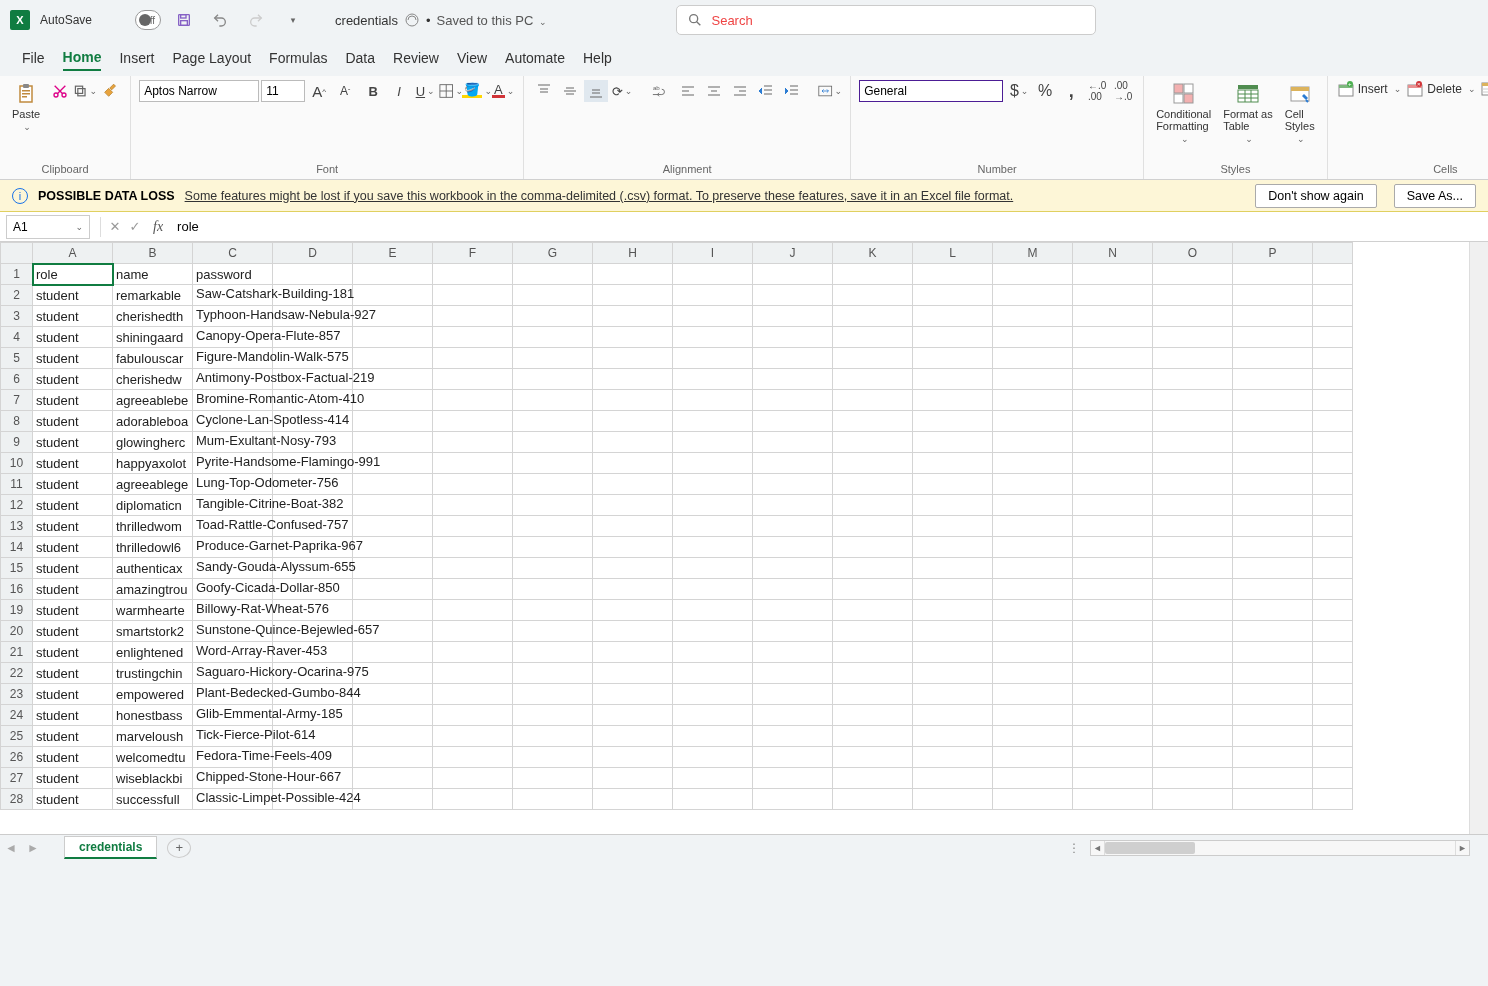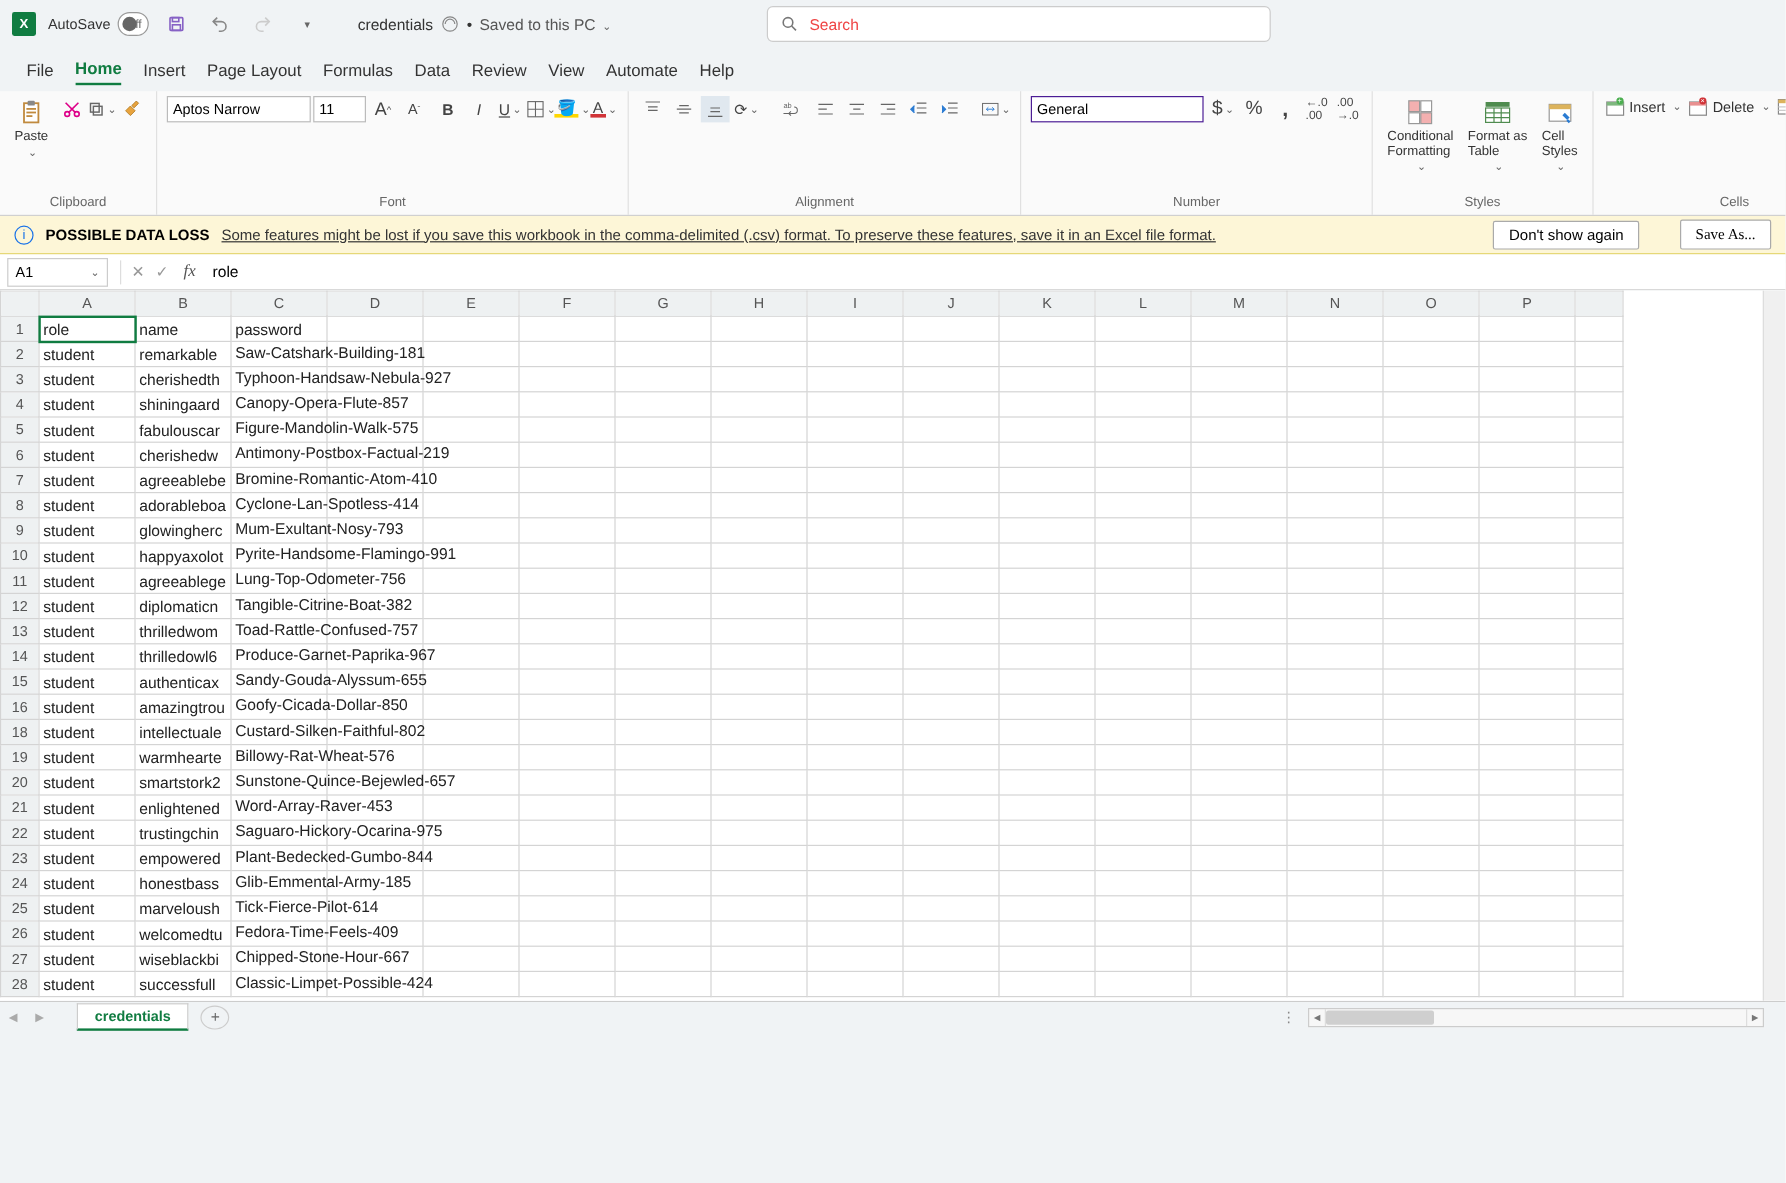--- a/index.html
+++ b/index.html
@@ -2,21 +2,21 @@
 <html><head>
 <meta charset="utf-8">
 <style>
 * { margin: 0; padding: 0; box-sizing: border-box; font-family: "Segoe UI", Arial, sans-serif; }
 body { background: #f0f3f5; overflow: hidden; width: 1488px; height: 986px; }
 
 
 .titlebar { display: flex; align-items: center; height: 40px; padding: 0 10px; gap: 10px; }
 .excel-icon { width: 20px; height: 20px; background: #107c41; color: #fff; font-size: 11px; display: flex; align-items: center; justify-content: center; font-weight: bold; border-radius: 2px; }
 .autosave { display: flex; align-items: center; gap: 6px; font-size: 12px; color: #333; }
-.toggle { width: 26px; height: 20px; border: 1px solid #999; border-radius: 10px; display: flex; align-items: center; padding: 0 3px; position: relative; background: #fff; }
+.toggle { width: 26px; height: 20px; border: 1px solid #999; border-radius: 10px; display: flex; align-items: center; padding: 0 3px; position: relative; background: #fff; margin-left: 37px; }
 .toggle-knob { width: 12px; height: 12px; border-radius: 50%; background: #666; }
 .toggle-label { font-size: 10px; color: #666; position: absolute; right: 5px; }
 .qat-btn { width: 26px; height: 26px; display: flex; align-items: center; justify-content: center; color: #666; cursor: pointer; border-radius: 3px; }
 .save-ico { color: #8661c5; font-size: 16px; }
 .doc-title { font-size: 13px; color: #333; margin-left: 20px; display: flex; align-items: center; gap: 6px; }
 .saved-status { font-size: 13px; color: #555; }
 .searchbox { margin-left: 120px; flex: 0 0 420px; height: 30px; border: 1px solid #ccc; border-radius: 5px; background: #fff; display: flex; align-items: center; padding: 0 10px; gap: 8px; color: #ef4444; font-size: 13px; }
 
 
 .ribbon-tabs { display: flex; align-items: center; height: 36px; padding: 0 22px; gap: 18px; font-size: 14px; }
@@ -39,21 +39,21 @@
 .underline-red { border-bottom: 3px solid #d13438; display: inline-block; line-height: 10px; padding: 0 2px; }
 .underline-yellow { border-bottom: 3px solid #ffd700; display: inline-block; line-height: 10px; padding: 0 2px; }
 .cellrow { display: flex; align-items: center; gap: 4px; font-size: 12px; color: #333; cursor: pointer; padding: 1px 2px; white-space: nowrap;}
 
 
 .warnbar { background: #fdf6d7; border-bottom: 1px solid #e0d060; height: 32px; display: flex; align-items: center; padding: 0 12px; gap: 10px; font-size: 12.5px; }
 .warnbar .info-ico { color: #1a73e8; font-size: 14px; border: 1.5px solid #1a73e8; border-radius: 50%; width: 16px; height: 16px; display: flex; align-items: center; justify-content: center; font-size: 11px; }
 .warnbar .bold { font-weight: 600; }
 .warnbar a { color: #333; text-decoration: underline; }
 .warnbtn { margin-left: auto; border: 1px solid #aaa; background: #fff; padding: 4px 12px; font-size: 12.5px; cursor: pointer; border-radius: 2px; }
-.warnbtn + .warnbtn { margin-left: 24px; font-family: Liberation Serif, serif; }
+.warnbtn + .warnbtn { margin-left: 7px; }
 
 
 .fbar { display: flex; align-items: center; height: 30px; border-bottom: 1px solid #d0d0d0; background: #fff; }
 .namebox { width: 84px; height: 24px; border: 1px solid #ccc; margin: 0 6px; font-size: 12px; padding: 0 6px; display: flex; align-items: center; justify-content: space-between; }
 .fx-ico { font-style: italic; font-family: "Times New Roman", serif; font-size: 14px; margin: 0 8px; color: #555; }
 .fbar-btn { width: 20px; color: #999; text-align: center; font-size: 13px; }
 .fbar-sep { width: 1px; height: 20px; background: #ddd; margin: 0 4px; }
 .formula-input { flex: 1; border: none; outline: none; font-size: 13px; padding: 0 6px; }
 
 
@@ -863,42 +863,20 @@
           <td></td>
           <td></td>
           <td></td>
           <td></td>
           <td></td>
           <td></td>
           <td></td>
           <td></td>
         </tr>
         <tr>
-          <th class="rowhdr">18</th>
-          <td>student</td>
-          <td>intellectuale</td>
-          <td class="overflow">
-            <span>Custard-Silken-Faithful-802</span>
-          </td>
-          <td></td>
-          <td></td>
-          <td></td>
-          <td></td>
-          <td></td>
-          <td></td>
-          <td></td>
-          <td></td>
-          <td></td>
-          <td></td>
-          <td></td>
-          <td></td>
-          <td></td>
-          <td></td>
-        </tr>
-        <tr>
           <th class="rowhdr">19</th>
           <td>student</td>
           <td>warmhearte</td>
           <td class="overflow">
             <span>Billowy-Rat-Wheat-576</span>
           </td>
           <td></td>
           <td></td>
           <td></td>
           <td></td>

